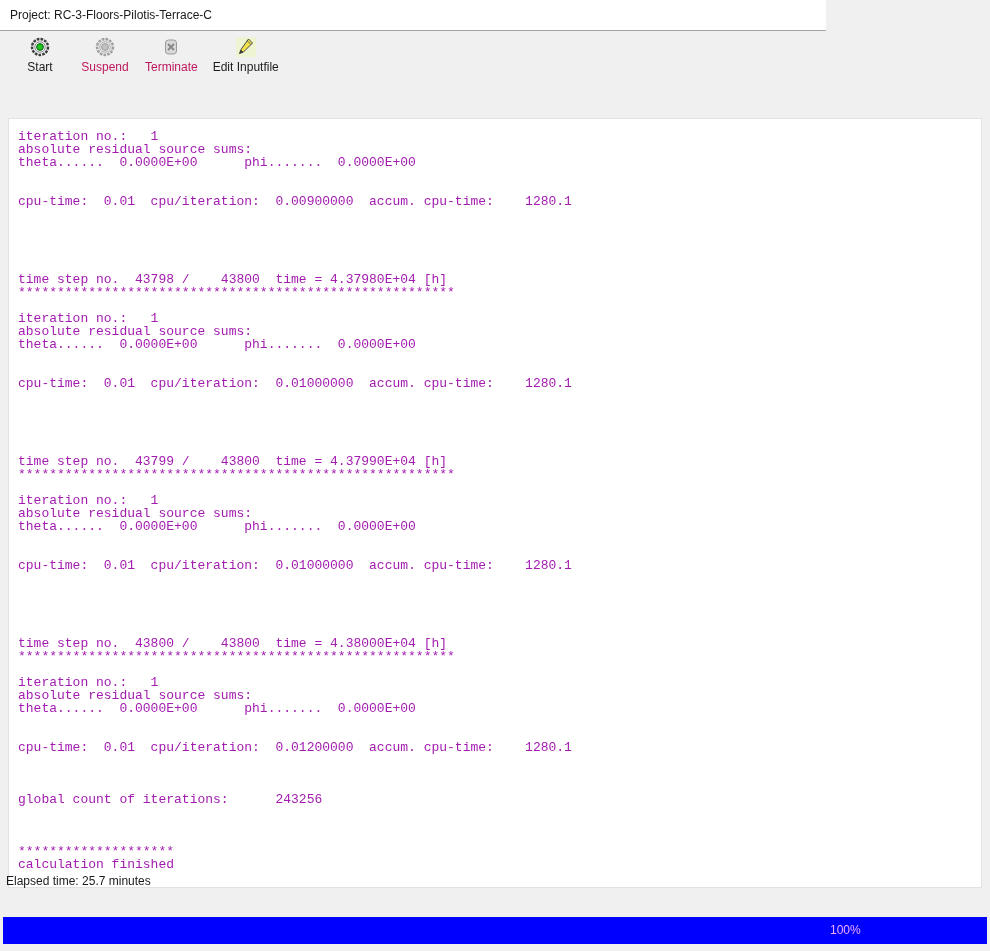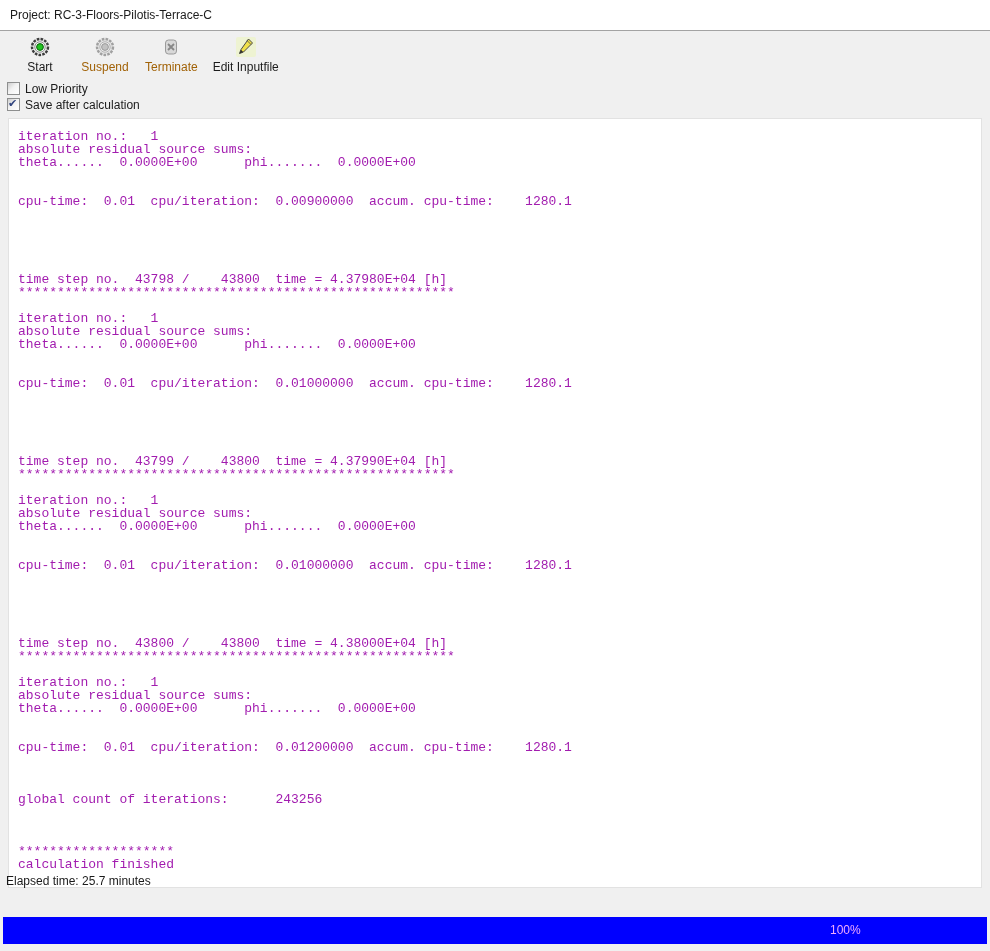--- a/index.html
+++ b/index.html
@@ -1,33 +1,33 @@
 <!DOCTYPE html>
 <html><head>
 <meta charset="utf-8">
 <style>
   * { margin:0; padding:0; box-sizing:border-box; }
   html,body { width:990px; height:951px; background:#F0F0F0; overflow:hidden;
               font-family:"Liberation Sans", sans-serif; }
   .window { position:relative; width:990px; height:951px; background:#F0F0F0; }
 
   
-  .titlebar { position:absolute; top:0; left:0; width:990px; height:31px;
+  .titlebar { position:absolute; top:0; left:0; width:826px; height:31px;
               background:#FFFFFF; border-bottom:1px solid #A3A3A3; }
   .titlebar span { display:block; padding-left:10px; line-height:30px;
                    font-size:12px; color:#1b1b1b; }
 
   
   .toolbar { position:absolute; top:36px; left:13px; display:flex; gap:11px;
              align-items:flex-start; }
   .tb-btn { display:flex; flex-direction:column; align-items:center; gap:3px;
             min-width:54px; cursor:pointer; padding:1px 2px; }
   .tb-btn .icon { width:20px; height:20px; display:block; }
   .tb-label { font-size:12px; color:#1b1b1b; white-space:nowrap;text-align:center; }
-  .tb-btn.disabled .tb-label { color:#a16207; }
+  .tb-btn.disabled .tb-label { color:#be185d; }
   .pencil-bg { width:20px; height:20px; background:#EEF3D2; border-radius:2px; }
 
   
   .options { position:absolute; top:81px; left:7px; }
   .chk { display:flex; align-items:center; height:15px; margin-bottom:1px; cursor:pointer; }
   .chk .box { width:13px; height:13px; border:1px solid #8E8F8F; margin-right:5px;
               background:linear-gradient(135deg,#CDCDCD 0%,#F2F2F2 45%,#FFFFFF 100%);
               position:relative; flex:0 0 13px; }
   .chk .box.checked::after { content:"\2714"; position:absolute; left:0px; top:-2px;
               font-size:11px; color:#31447F; }
@@ -96,30 +96,20 @@
           <polygon points="12.5,2 16.5,6 7.5,15 3.5,16.5 5,12.5" fill="#F0E14A" stroke="#4A4A4A" stroke-width="1"></polygon>
           <polygon points="3.5,16.5 5,12.8 7.2,15" fill="#2E2E2E"></polygon>
           <line x1="11" y1="3.5" x2="15" y2="7.5" stroke="#4A4A4A" stroke-width="0.8"></line>
         </svg>
       </span>
       <span class="tb-label">Edit Inputfile</span>
     </div>
 
   </div>
 
-  <div class="options">
-    <div class="chk">
-      <span class="box"></span>
-      <span class="lbl">Low Priority</span>
-    </div>
-    <div class="chk">
-      <span class="box checked"></span>
-      <span class="lbl">Save after calculation</span>
-    </div>
-  </div>
 
   <pre class="console">iteration no.:   1
 absolute residual source sums:
 theta......  0.0000E+00      phi.......  0.0000E+00
 
 
 cpu-time:  0.01  cpu/iteration:  0.00900000  accum. cpu-time:    1280.1
 
 
 

